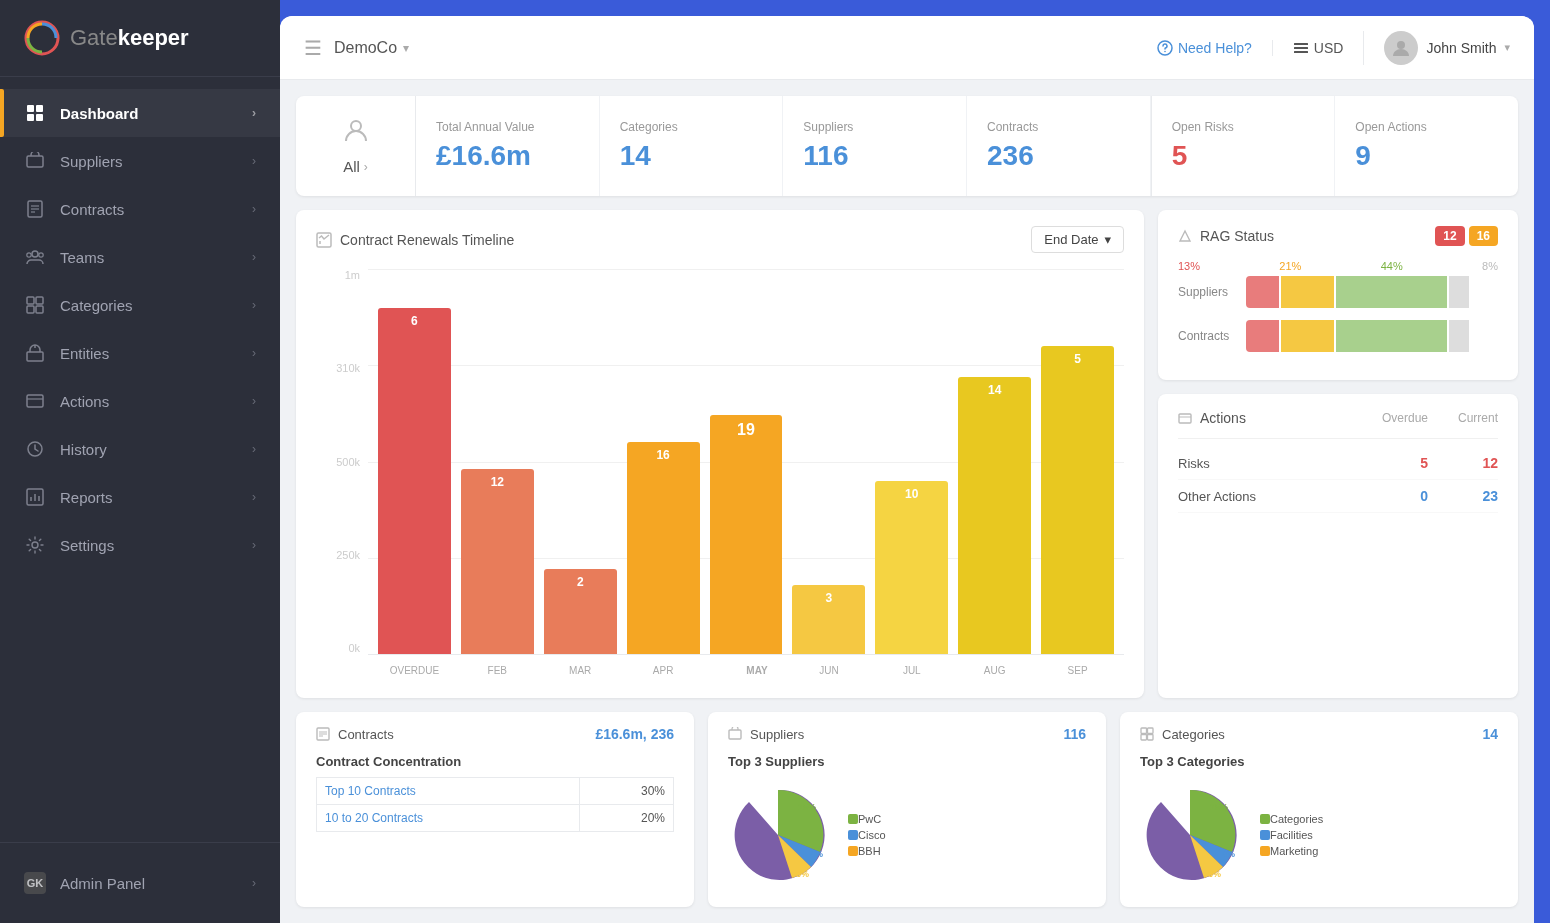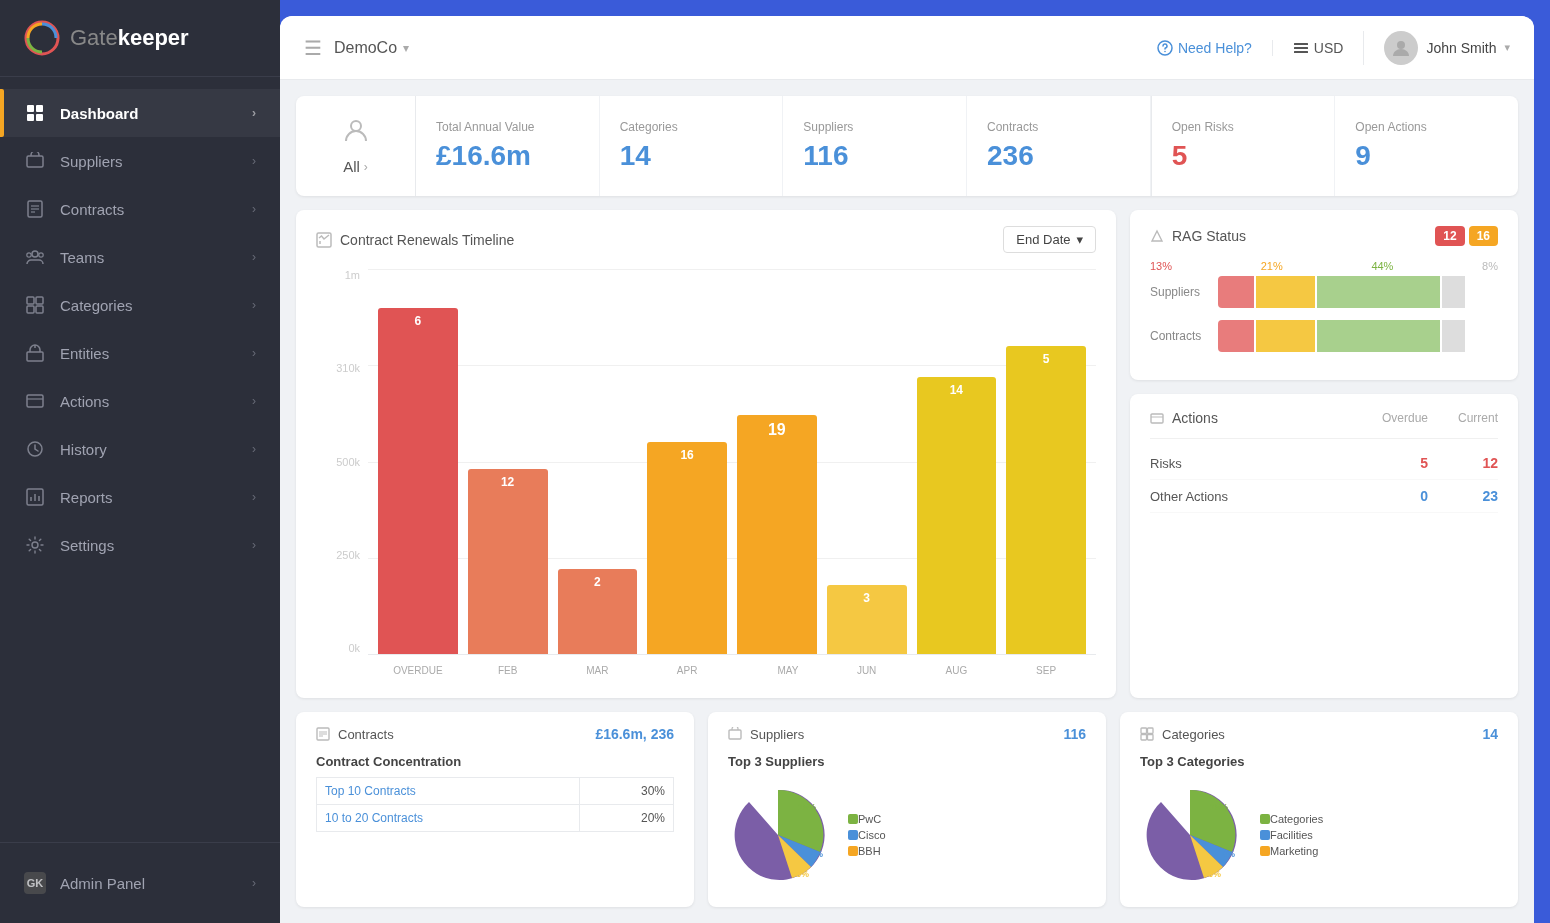--- a/index.html
+++ b/index.html
@@ -56,21 +56,21 @@
     
     .middle-row { display: flex; gap: 14px; flex: 1; min-height: 0; }
 
     
     .chart-card { flex: 1; background: white; border-radius: 8px; box-shadow: 0 1px 3px rgba(0,0,0,0.08); padding: 16px 20px; display: flex; flex-direction: column; }
     .chart-header { display: flex; align-items: center; justify-content: space-between; margin-bottom: 16px; }
     .chart-title { display: flex; align-items: center; gap: 8px; color: #555; font-size: 14px; font-weight: 500; }
     .end-date-btn { border: 1px solid #ddd; border-radius: 4px; padding: 5px 12px; font-size: 13px; color: #444; cursor: pointer; display: flex; align-items: center; gap: 6px; }
 
     
-    .right-panel { width: 388px; display: flex; flex-direction: column; gap: 14px; }
+    .right-panel { width: 360px; display: flex; flex-direction: column; gap: 14px; }
     .rag-card { background: white; border-radius: 8px; box-shadow: 0 1px 3px rgba(0,0,0,0.08); padding: 16px 20px; }
     .rag-header { display: flex; align-items: center; justify-content: space-between; margin-bottom: 14px; }
     .rag-title { display: flex; align-items: center; gap: 8px; color: #555; font-size: 14px; font-weight: 500; }
     .rag-badges { display: flex; gap: 4px; }
     .rag-badge { padding: 3px 8px; border-radius: 4px; color: white; font-size: 12px; font-weight: 600; }
     .rag-badge.red { background: #e05454; }
     .rag-badge.orange { background: #f5a623; }
     .rag-row { margin-bottom: 12px; }
     .rag-bar { display: flex; height: 32px; border-radius: 4px; overflow: hidden; gap: 2px; }
     .rag-segment { display: flex; align-items: center; justify-content: center; font-size: 11px; color: rgba(0,0,0,0.5); }
@@ -407,27 +407,33 @@
                   <div style="flex: 1 1 0%; display: flex; flex-direction: column; align-items: center; position: relative; height: 100%;">
                     <div style="width: 100%; height: 55%; background: rgb(245, 166, 35); border-radius: 3px 3px 0px 0px; display: flex; align-items: flex-start; justify-content: center; padding-top: 6px; position: absolute; bottom: 0px;">
                       <span style="color: white; font-size: 12px; font-weight: 700;">16</span>
                     </div>
                     <span style="position: absolute; bottom: -22px; font-size: 10px; color: rgb(170, 170, 170); font-weight: 500; white-space: nowrap;">APR</span>
                   </div>
                   <div style="flex: 1 1 0%; display: flex; flex-direction: column; align-items: center; position: relative; height: 100%;">
                     <div style="width: 100%; height: 62%; background: rgb(245, 166, 35); border-radius: 3px 3px 0px 0px; display: flex; align-items: flex-start; justify-content: center; padding-top: 6px; position: absolute; bottom: 0px;">
                       <span style="color: white; font-size: 16px; font-weight: 700;">19</span>
                     </div>
-                    <span style="position: absolute; bottom: -22px; font-size: 10px; color: rgb(170, 170, 170); font-weight: 400; white-space: nowrap; padding-left: 22px;">MAY</span>
+                    <span style="position: absolute; bottom: -22px; font-size: 10px; color: rgb(170, 170, 170); font-weight: 700; white-space: nowrap; padding-left: 22px;">MAY</span>
                   </div>
                   <div style="flex: 1 1 0%; display: flex; flex-direction: column; align-items: center; position: relative; height: 100%;">
                     <div style="width: 100%; height: 18%; background: rgb(245, 200, 66); border-radius: 3px 3px 0px 0px; display: flex; align-items: flex-start; justify-content: center; padding-top: 6px; position: absolute; bottom: 0px;">
                       <span style="color: white; font-size: 12px; font-weight: 700;">3</span>
                     </div>
                     <span style="position: absolute; bottom: -22px; font-size: 10px; color: rgb(170, 170, 170); font-weight: 500; white-space: nowrap;">JUN</span>
+                  </div>
+                  <div style="flex: 1 1 0%; display: flex; flex-direction: column; align-items: center; position: relative; height: 100%;">
+                    <div style="width: 100%; height: 45%; background: rgb(245, 212, 66); border-radius: 3px 3px 0px 0px; display: flex; align-items: flex-start; justify-content: center; padding-top: 6px; position: absolute; bottom: 0px;">
+                      <span style="color: white; font-size: 12px; font-weight: 700;">10</span>
+                    </div>
+                    <span style="position: absolute; bottom: -22px; font-size: 10px; color: rgb(170, 170, 170); font-weight: 500; white-space: nowrap;">JUL</span>
                   </div>
                   <div style="flex: 1 1 0%; display: flex; flex-direction: column; align-items: center; position: relative; height: 100%;">
                     <div style="width: 100%; height: 72%; background: rgb(232, 200, 32); border-radius: 3px 3px 0px 0px; display: flex; align-items: flex-start; justify-content: center; padding-top: 6px; position: absolute; bottom: 0px;">
                       <span style="color: white; font-size: 12px; font-weight: 700;">14</span>
                     </div>
                     <span style="position: absolute; bottom: -22px; font-size: 10px; color: rgb(170, 170, 170); font-weight: 500; white-space: nowrap;">AUG</span>
                   </div>
                   <div style="flex: 1 1 0%; display: flex; flex-direction: column; align-items: center; position: relative; height: 100%;">
                     <div style="width: 100%; height: 80%; background: rgb(232, 200, 32); border-radius: 3px 3px 0px 0px; display: flex; align-items: flex-start; justify-content: center; padding-top: 6px; position: absolute; bottom: 0px;">
                       <span style="color: white; font-size: 12px; font-weight: 700;">5</span>

